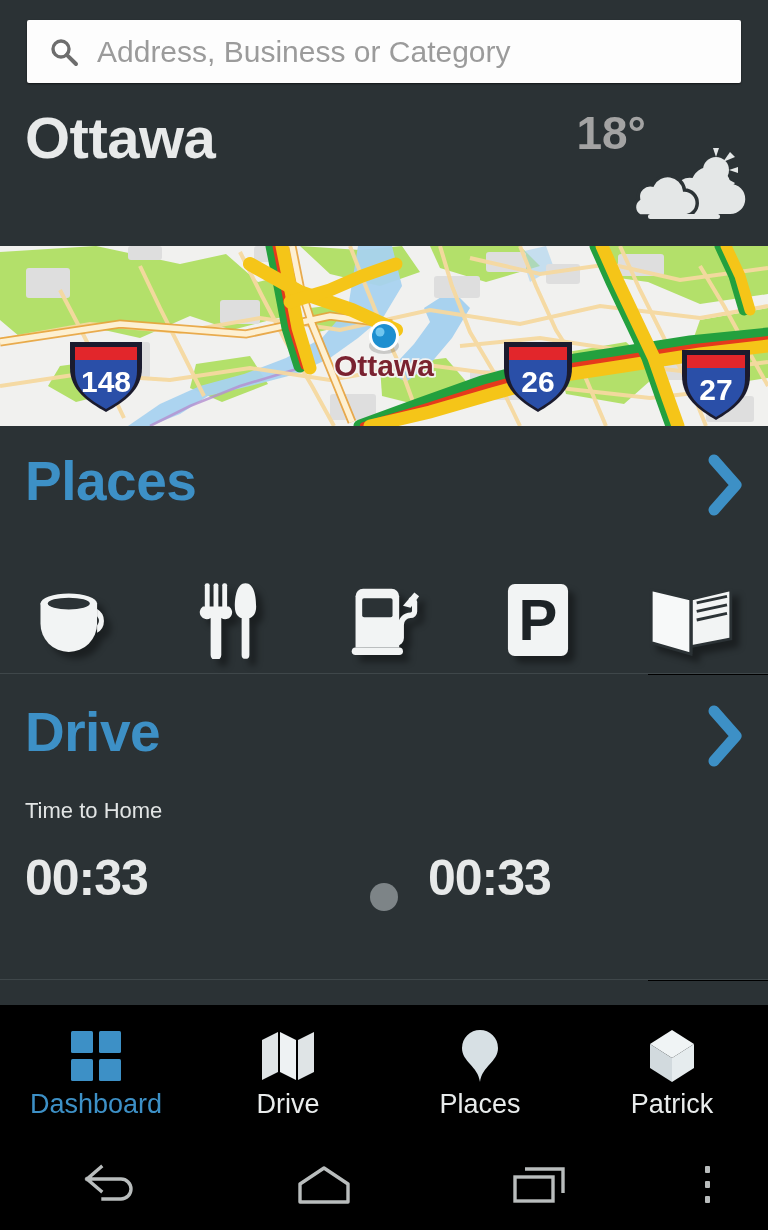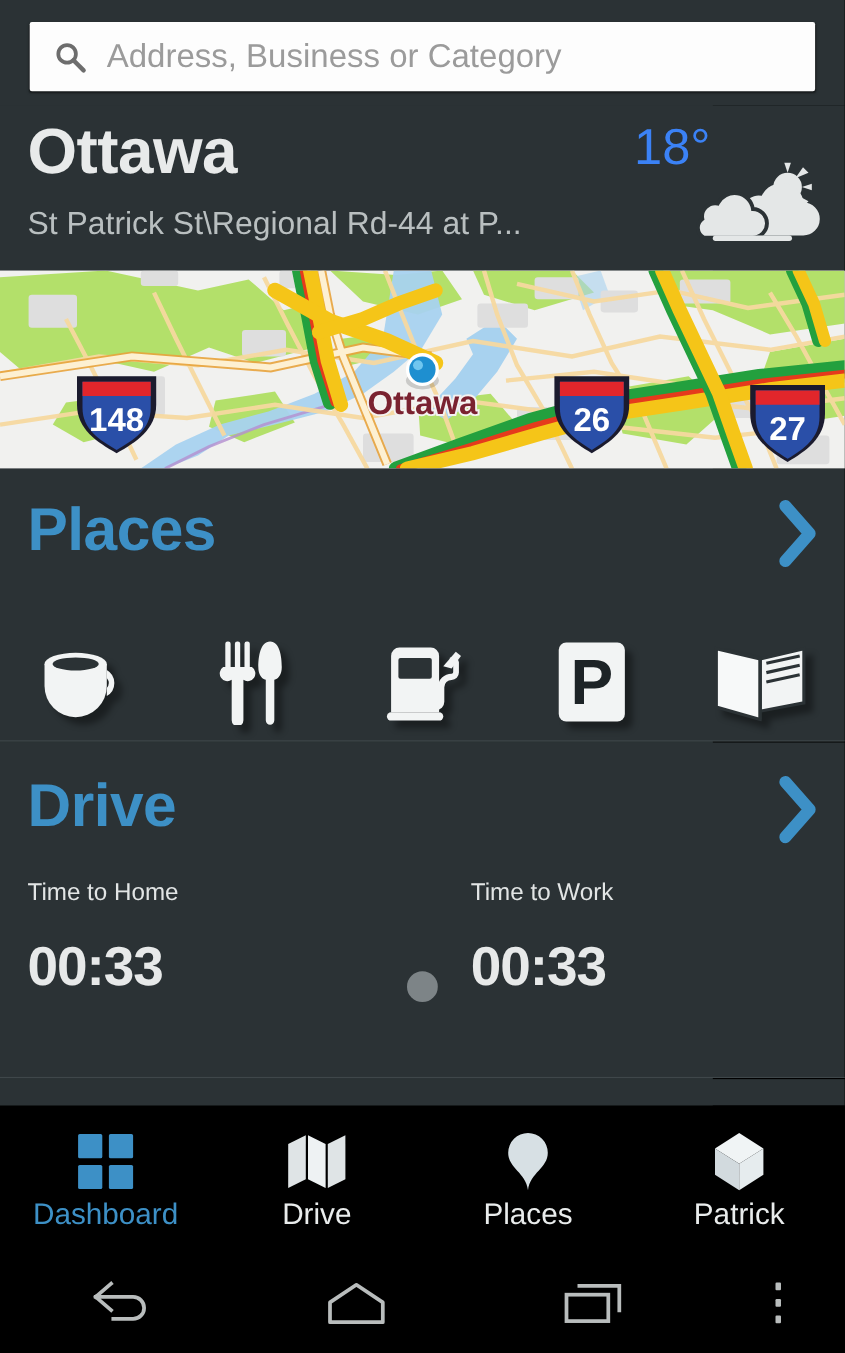--- a/index.html
+++ b/index.html
@@ -48,21 +48,21 @@
     font-size:58px; font-weight:bold; color:#e8eaea;
     letter-spacing:-.5px; line-height:1;
   }
   .city-sub {
     position:absolute; left:25px; top:92px;
     font-size:29px; color:#b9bfc0; font-weight:400;
     white-space:nowrap;
   }
   .temp {
     position:absolute; right:122px; top:14px;
-    font-size:46px; font-weight:normal; color:#3b82f6;
+    font-size:46px; font-weight:bold; color:#a3a3a3;
     line-height:1;
   }
   .weather-icon {
     position:absolute; right:22px; top:48px;
     width:116px; height:78px;
   }
 
   
   .map {
     position:absolute; left:0; top:246px; width:768px; height:180px;
@@ -168,21 +168,20 @@
           <circle cx="12" cy="12" r="8" fill="none" stroke="#6d6d6d" stroke-width="3.4"></circle>
           <line x1="17.8" y1="17.8" x2="27" y2="27" stroke="#6d6d6d" stroke-width="4" stroke-linecap="round"></line>
         </svg>
       </span>
       <span class="search-placeholder">Address, Business or Category</span>
     </div>
   </div>
 
   <div class="header">
     <div class="city-name">Ottawa</div>
-    <div class="city-sub">St Patrick St\Regional Rd-44 at P...</div>
     <div class="temp">18°</div>
     <div class="weather-icon">
       <svg viewBox="0 0 116 78" width="116" height="78">
         <g fill="#e4e7e7">
 
           <g transform="translate(86,26)">
             <circle cx="0" cy="0" r="13"></circle>
             <g>
               <polygon points="-3,-22 3,-22 0,-13"></polygon>
               <polygon points="14,-18 19,-13 7,-8"></polygon>
@@ -400,21 +399,20 @@
   <div class="section-drive">
     <div class="sec-title" style="top:30px;">Drive</div>
     <span class="chev" style="top:30px;">
       <svg viewBox="0 0 40 62" width="40" height="62">
         <polyline points="10,6 32,31 10,56" fill="none" stroke="#3d90c6" stroke-width="11" stroke-linecap="round" stroke-linejoin="round"></polyline>
       </svg>
     </span>
 
     <div class="drive-labels">
       <div class="lbl lbl-home">Time to Home</div>
-      <div class="lbl lbl-work">Time to Work</div>
     </div>
 
     <div class="drive-values">
       <div class="val val-home">00:33</div>
       <span class="dot-sep"></span>
       <div class="val val-work">00:33</div>
     </div>
   </div>
 
   <div class="tail-strip"></div>

